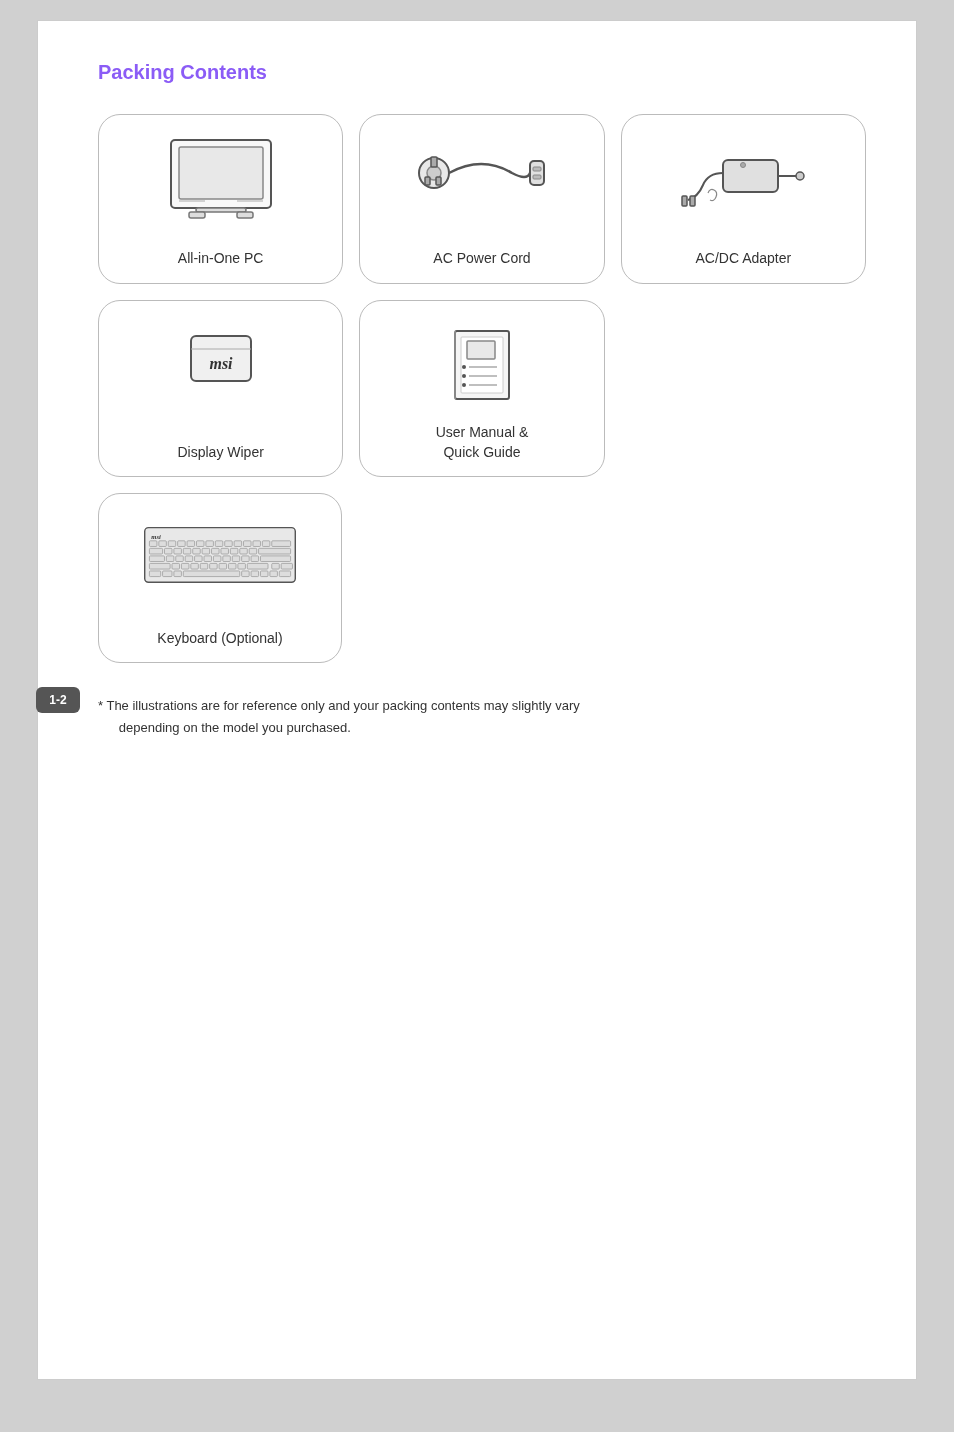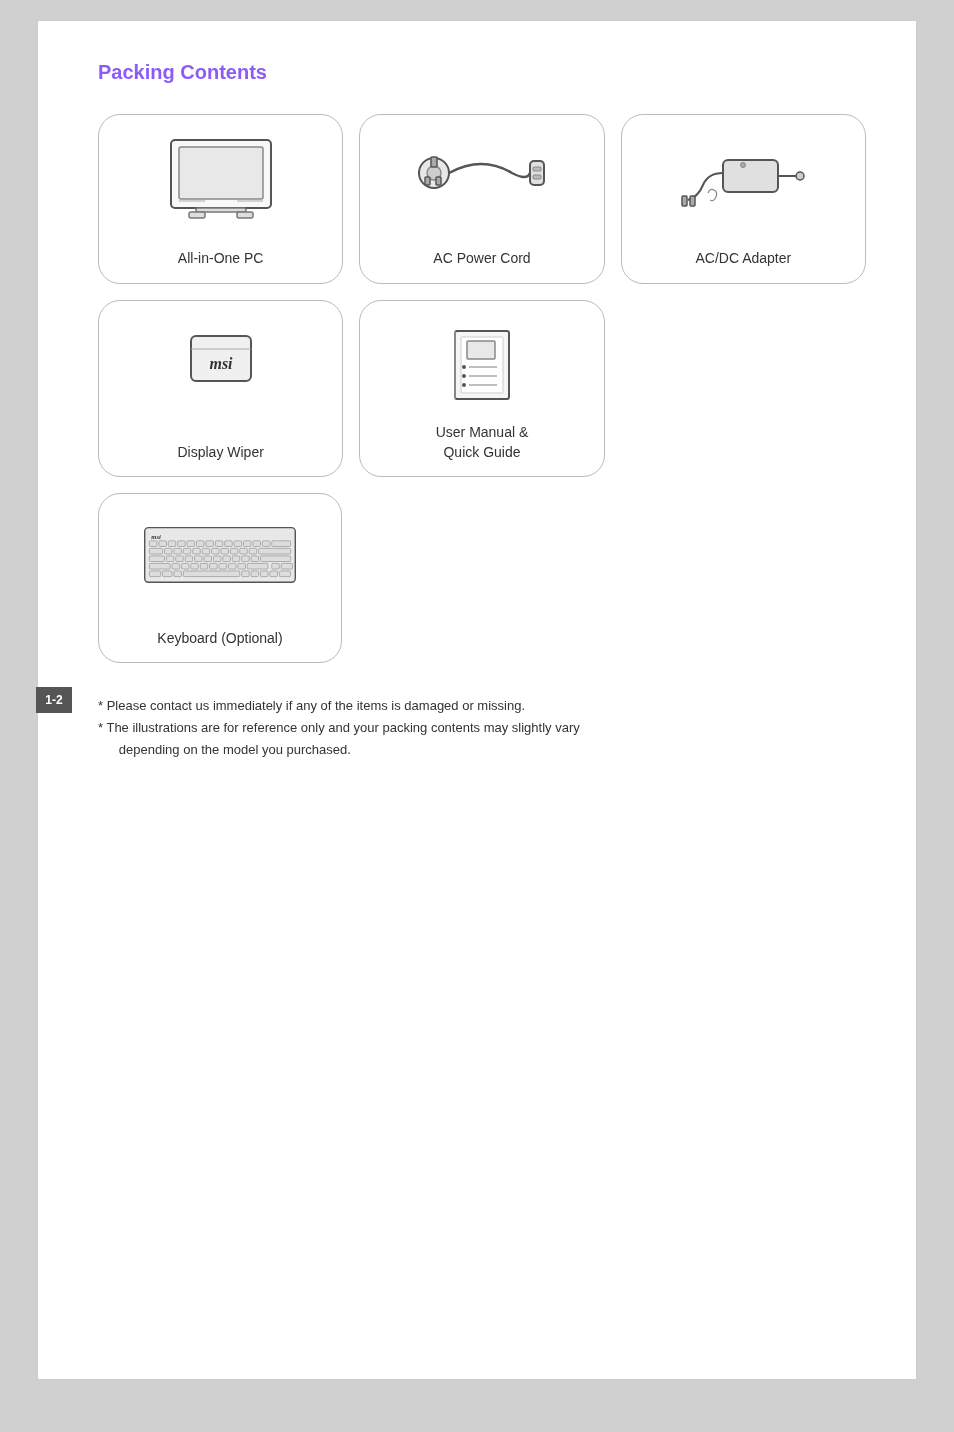--- a/index.html
+++ b/index.html
@@ -24,22 +24,23 @@
       position: absolute;
       left: -2px;
       top: 50%;
       transform: translateY(-50%);
       background: #555;
       color: #fff;
       font-size: 12px;
       font-weight: bold;
       padding: 6px 8px;
       writing-mode: horizontal-tb;
-      width: 36px;
+      width: 44px;
       text-align: center;
+      border-radius: 6px;
     }
     .page-label-inner {
       display: block;
     }
     h1 {
       font-size: 20px;
       font-weight: bold;
       color: #8b5cf6;
       margin-bottom: 30px;
     }
@@ -307,16 +308,15 @@
           <rect x="140" y="50" width="8" height="6" rx="1" stroke="#999" stroke-width="0.8" fill="#ddd"></rect>
           <rect x="150" y="50" width="12" height="6" rx="1" stroke="#999" stroke-width="0.8" fill="#ddd"></rect>
         </svg>
       </div>
       <div class="item-label">Keyboard (Optional)</div>
     </div>
 
   </div>
 
   <div class="notes">
-    <p>* Please contact us immediately if any of the items is damaged or missing.</p>
     <p>* The illustrations are for reference only and your packing contents may slightly vary<br>&nbsp;&nbsp; depending on the model you purchased.</p>
   </div>
 </div>
 
 </body></html>

